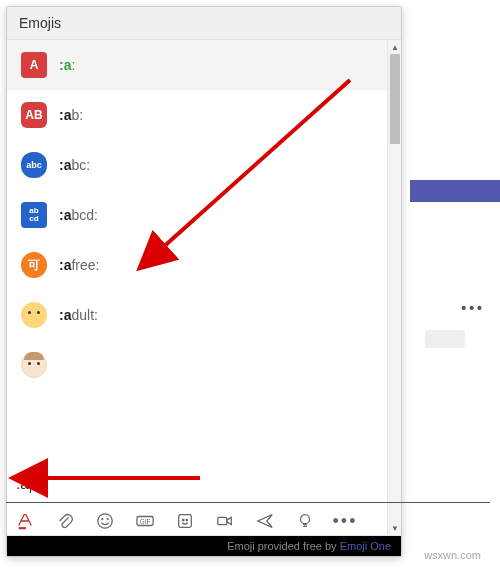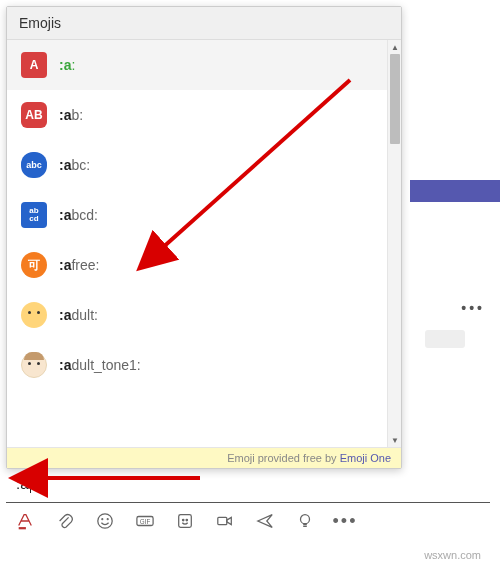--- a/index.html
+++ b/index.html
@@ -39,21 +39,21 @@
     top: 30px; right: 25px;
     width: 40px; height: 18px;
     background: #eee;
     border-radius: 3px;
   }
   .popup {
     position: absolute;
     left: 6px;
     top: 6px;
     width: 396px;
-    height: 463px;
+    height: 551px;
     background: #fff;
     border: 1px solid #ccc;
     border-radius: 2px;
     box-shadow: 0 2px 8px rgba(0,0,0,0.2);
     display: flex;
     flex-direction: column;
   }
   .popup-header {
     background: #f0f0f0;
     padding: 8px 12px;
@@ -134,21 +134,21 @@
     height: 90px;
     background: #bdbdbd;
     border-radius: 1px;
   }
   .popup-footer {
     border-top: 1px solid #e5e5e5;
     padding: 4px 10px;
     font-size: 11px;
     color: #888;
     text-align: right;
-    background:#fef9c3;
+    background:#000000;
   }
   .popup-footer a { color: #5558af; text-decoration: none; }
   .compose {
     position: absolute;
     left: 6px;
     bottom: 66px;
     width: 484px;
     height: 34px;
     border-bottom: 1px solid #555;
     padding: 6px 10px;
@@ -237,21 +237,20 @@
 
       <div class="row">
         <div class="emoji-icon i-adult"></div>
         <div class="shortcode"><span class="match">:a</span><span>dult:</span></div>
       </div>
 
       <div class="row">
         <div class="emoji-icon i-t1">
             <div class="i-hair"></div>
           </div>
-        <div class="shortcode"><span class="match">:a</span><span>dult_tone1:</span></div>
       </div>
 
 
     </div>
     <div class="scrollbar">
       <div class="sb-btn">▲</div>
       <div class="sb-thumb"></div>
       <div class="sb-btn" style="position:absolute;bottom:0;">▼</div>
     </div>
   </div>

